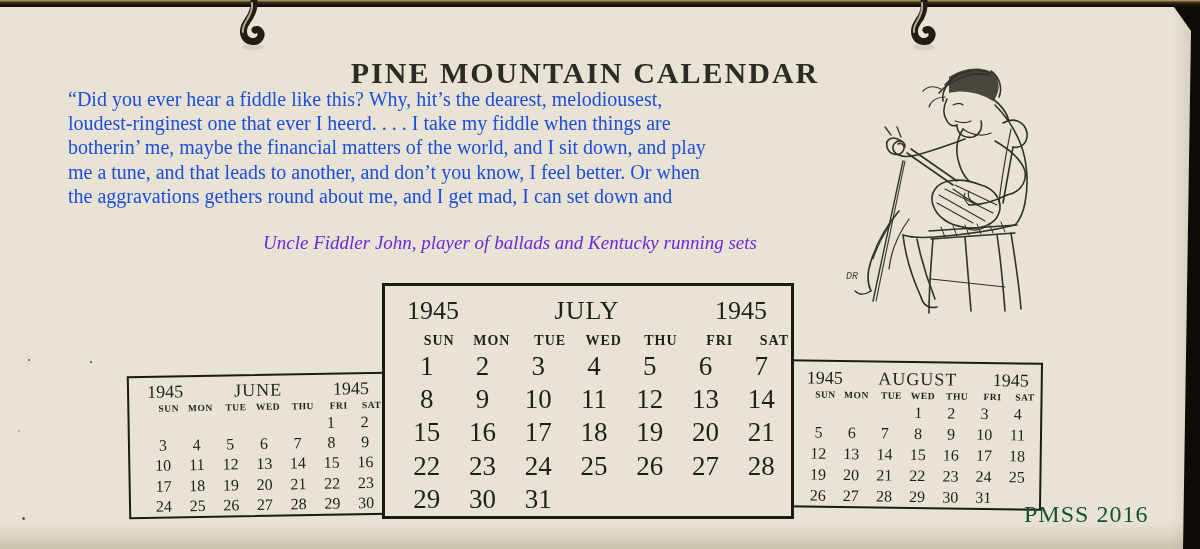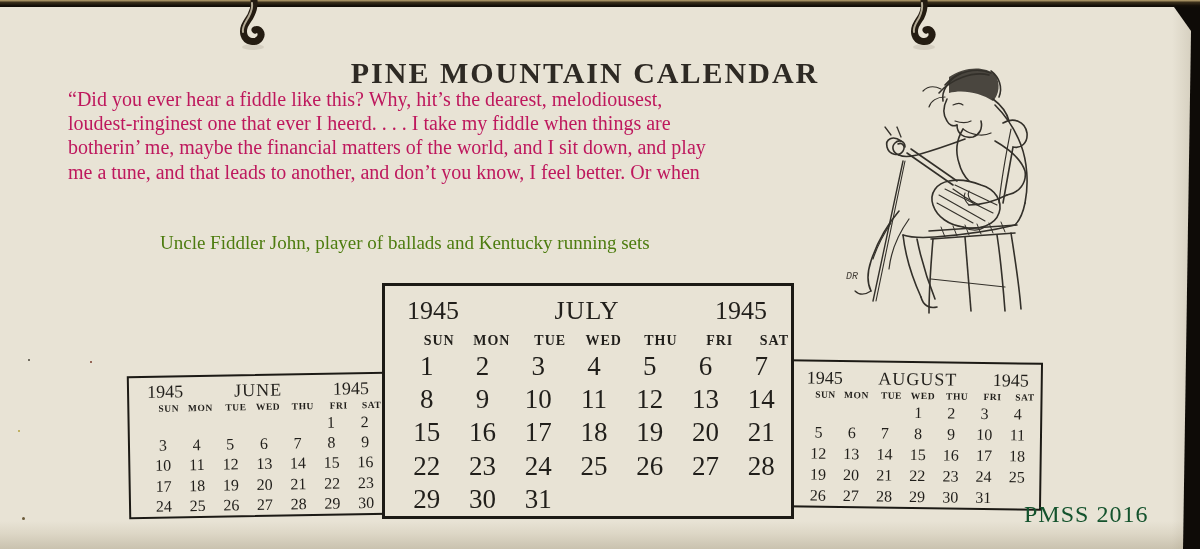--- a/index.html
+++ b/index.html
@@ -24,27 +24,27 @@
   .page::after{ 
     content:"";position:absolute;left:0;right:0;bottom:0;height:28px;
     background:linear-gradient(180deg,rgba(124,106,66,0) 0%,rgba(124,106,66,0.10) 45%,rgba(104,88,52,0.24) 100%);
   }
   .hanger{position:absolute;top:0;width:54px;height:54px;z-index:8;}
   .page-title{
     position:absolute;left:160px;top:29px;width:850px;text-align:center;
     font-size:30px;letter-spacing:2px;color:#2e2a24;white-space:nowrap;z-index:2;
   }
   .quote{
-    position:absolute;left:68px;top:80px;width:720px;color:#be185d;
+    position:absolute;left:68px;top:80px;width:720px;color:#1d4ed8;
     font-size:20px;line-height:24.2px;z-index:2;
   }
   .quote div{white-space:nowrap;}
   .attribution{
-    position:absolute;left:160px;top:225px;width:700px;text-align:left;
-    font-size:19px;color:#4d7c0f;white-space:nowrap;z-index:2;
+    position:absolute;left:160px;top:225px;width:700px;text-align:center;
+    font-style:italic;font-size:19px;color:#6d28d9;white-space:nowrap;z-index:2;
   }
   .illustration{position:absolute;left:845px;top:56px;width:215px;height:255px;z-index:1;}
   .illustration svg{width:100%;height:100%;}
   .signature{
     position:absolute;left:846px;top:264px;font-size:10px;font-style:italic;
     color:#46413a;z-index:1;font-family:Liberation Mono, monospace;
   }
   .cal{
     position:absolute;border:2px solid #1c1a15;box-sizing:border-box;color:#211f1b;
   }
@@ -88,20 +88,21 @@
 
 <div class="page">
 
   <h1 class="page-title">PINE MOUNTAIN CALENDAR</h1>
 
   <div class="quote">
       <div>“Did you ever hear a fiddle like this?  Why, hit’s the dearest, melodiousest,</div>
       <div>loudest-ringinest one that ever I heerd. . . .  I take my fiddle when things are</div>
       <div>botherin’ me, maybe the financial matters of the world, and I sit down, and play</div>
       <div>me a tune, and that leads to another, and don’t you know, I feel better.  Or when</div>
+      <div>the aggravations gethers round about me, and I get mad, I can set down and</div>
     </div>
 
   <div class="attribution">Uncle Fiddler John, player of ballads and Kentucky running sets</div>
 
   <div class="cal" id="cal-june">
     <div class="cal-head">
       <span class="yl">1945</span>
       <span class="month">JUNE</span>
       <span class="yr">1945</span>
     </div>

